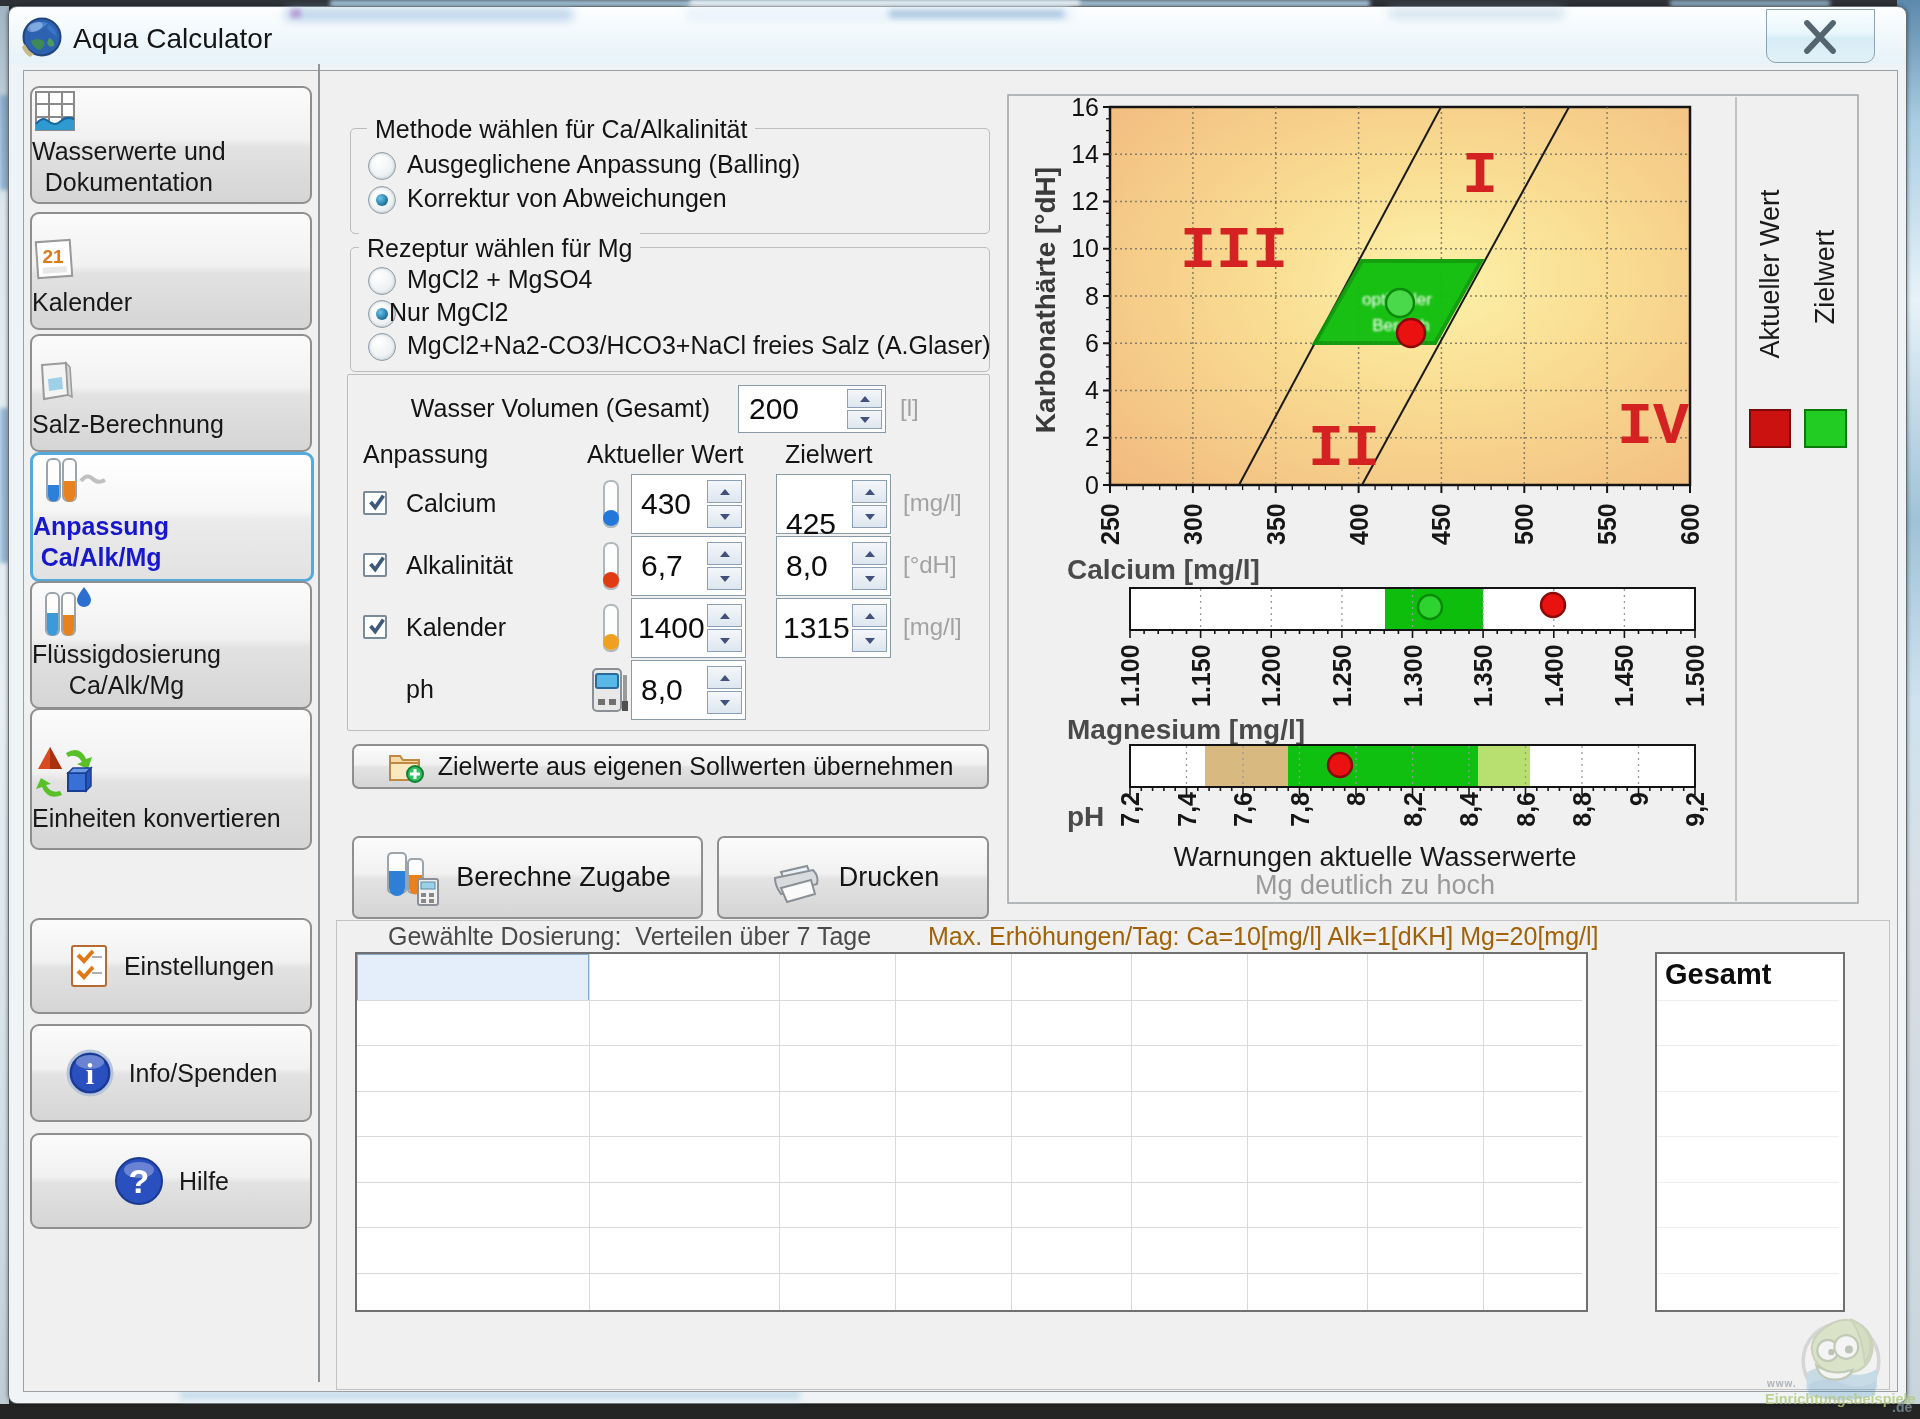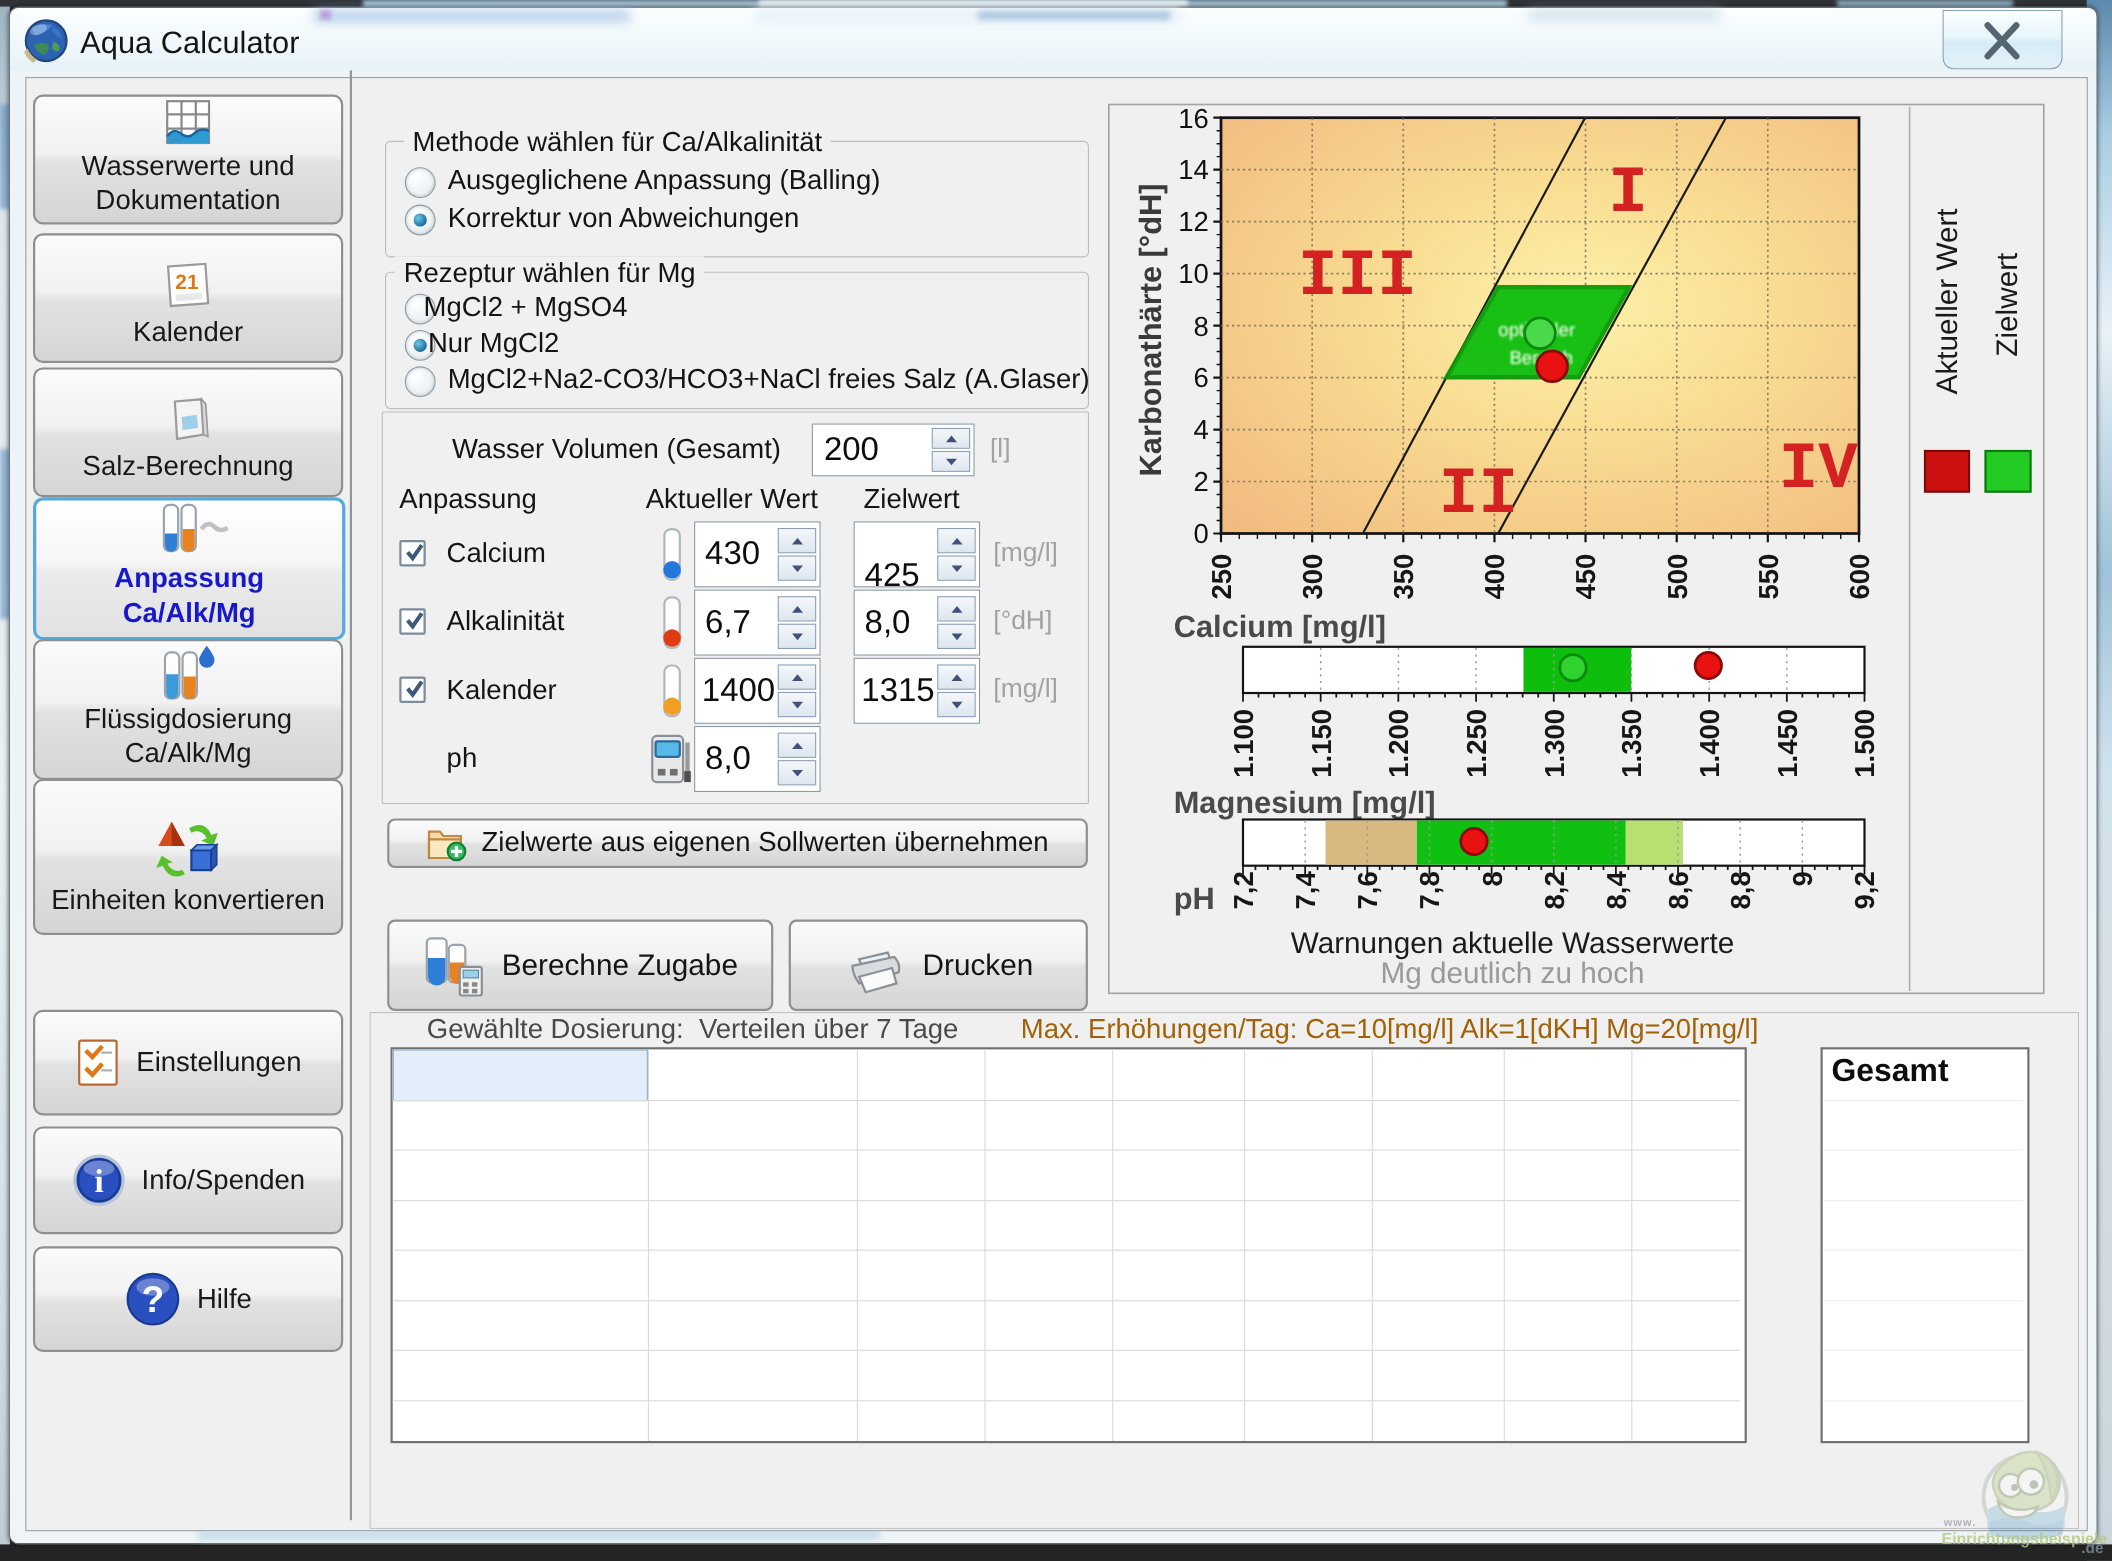--- a/index.html
+++ b/index.html
@@ -20,21 +20,21 @@
        box-shadow:0 0 4px rgba(0,0,0,.5);}
   #titletext{left:64px;top:16px;font-size:28px;color:#151515;}
   #closebtn{left:1757px;top:2px;width:107px;height:52px;border:1px solid #8da3b0;border-radius:0 0 10px 10px;
       background:linear-gradient(to bottom,#fbfeff 0,#e8f6fb 45%,#d6ecf6 55%,#e2f1f8 100%);}
   #content{left:14px;top:63px;width:1873px;height:1320px;background:#f0f0f0;border:1px solid #9aa0a3;}
   
   #sidebarline{left:303px;top:0;width:2px;height:1318px;background:#8f9598;}
   
   .sbtn{left:15px;width:278px;border:2px solid #8f8f8f;border-radius:9px;
         background:linear-gradient(to bottom,#fbfbfb 0,#f1f1f1 45%,#e2e2e2 52%,#d5d5d5 100%);
-        display:flex;flex-direction:column;align-items:center;justify-content:flex-end;
+        display:flex;flex-direction:column;align-items:flex-start;justify-content:flex-end;
         font-size:25px;color:#181818;text-align:center;line-height:31px;}
   .sbtnrow{left:15px;width:278px;border:2px solid #8f8f8f;border-radius:9px;
         background:linear-gradient(to bottom,#fbfbfb 0,#f1f1f1 45%,#e2e2e2 52%,#d5d5d5 100%);
         display:flex;flex-direction:row;align-items:center;justify-content:center;
         font-size:25px;color:#181818;gap:14px;}
   .sel{border:3px solid #55aadd;background:linear-gradient(to bottom,#ffffff 0,#f6f6f6 45%,#ebebeb 52%,#e2e2e2 100%);
        color:#1717cc;font-weight:bold;}
   
   .gbox{border:1px solid #bcbcbc;border-radius:5px;}
   .glabel{font-size:25px;color:#141414;background:#f0f0f0;padding:0 8px;line-height:30px;}
@@ -195,21 +195,21 @@
     <div class="abs radio" style="left:353px;top:88px;"></div>
     <div class="abs rlabel" style="left:392px;top:86px;">Ausgeglichene Anpassung (Balling)</div>
     <div class="abs radio" style="left:353px;top:122px;">
           <div class="rdot"></div>
         </div>
     <div class="abs rlabel" style="left:392px;top:120px;">Korrektur von Abweichungen</div>
 
     <div class="abs gbox" style="left:335px;top:183px;width:638px;height:123px;"></div>
     <div class="abs glabel" style="left:344px;top:169px;">Rezeptur wählen für Mg</div>
     <div class="abs radio" style="left:353px;top:203px;"></div>
-    <div class="abs rlabel" style="left:370px;top:201px;">MgCl2 + MgSO4</div>
+    <div class="abs rlabel" style="left:392px;top:201px;">MgCl2 + MgSO4</div>
     <div class="abs radio" style="left:353px;top:236px;">
           <div class="rdot"></div>
         </div>
     <div class="abs rlabel" style="left:374px;top:234px;">Nur MgCl2</div>
     <div class="abs radio" style="left:353px;top:269px;"></div>
     <div class="abs rlabel" style="left:392px;top:267px;">MgCl2+Na2-CO3/HCO3+NaCl freies Salz (A.Glaser)</div>
 
     <div class="abs gbox" style="left:332px;top:310px;width:641px;height:355px;border-radius:2px;"></div>
     <div class="abs rlabel" style="right:1178px;top:330px;white-space:nowrap;">Wasser Volumen (Gesamt)</div>
     <div class="abs inbox" style="left:723px;top:321px;width:146px;height:46px;">

